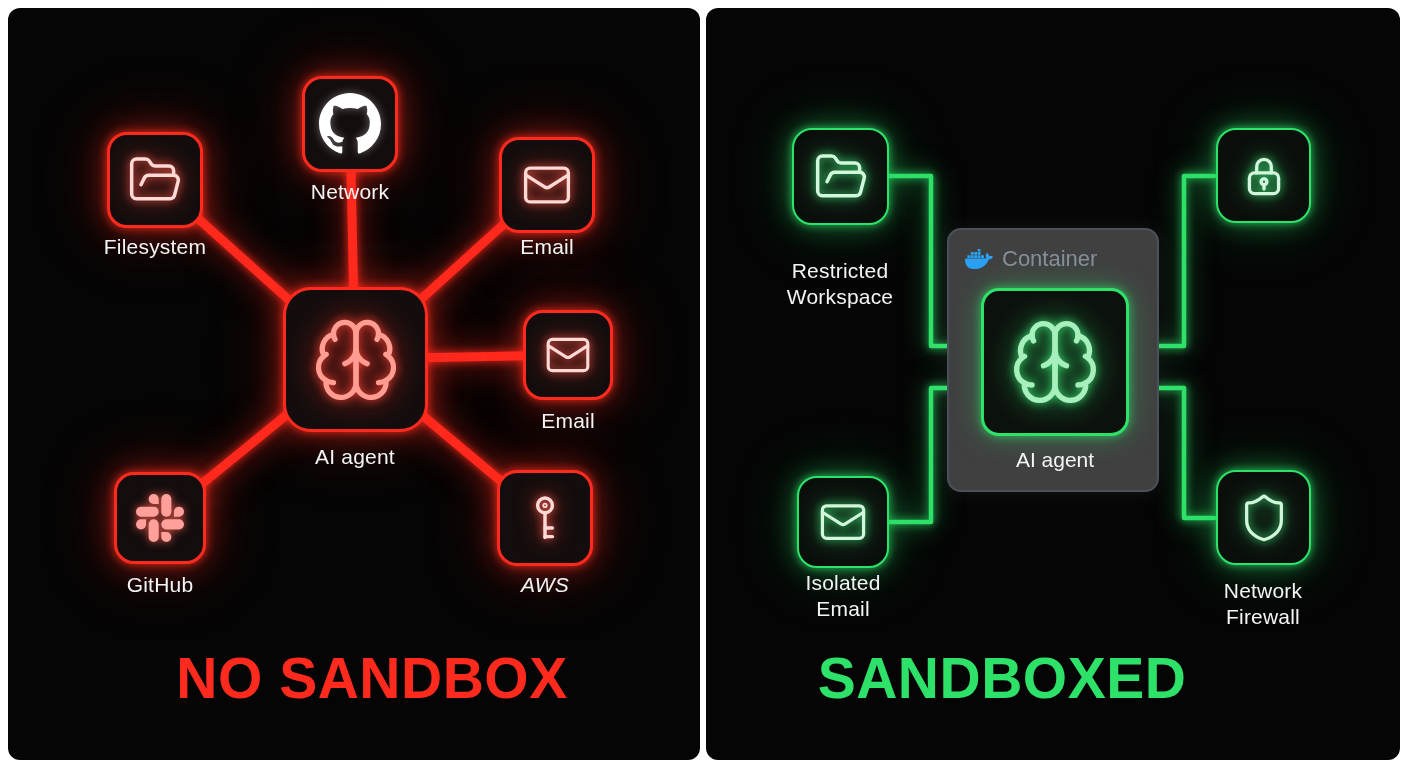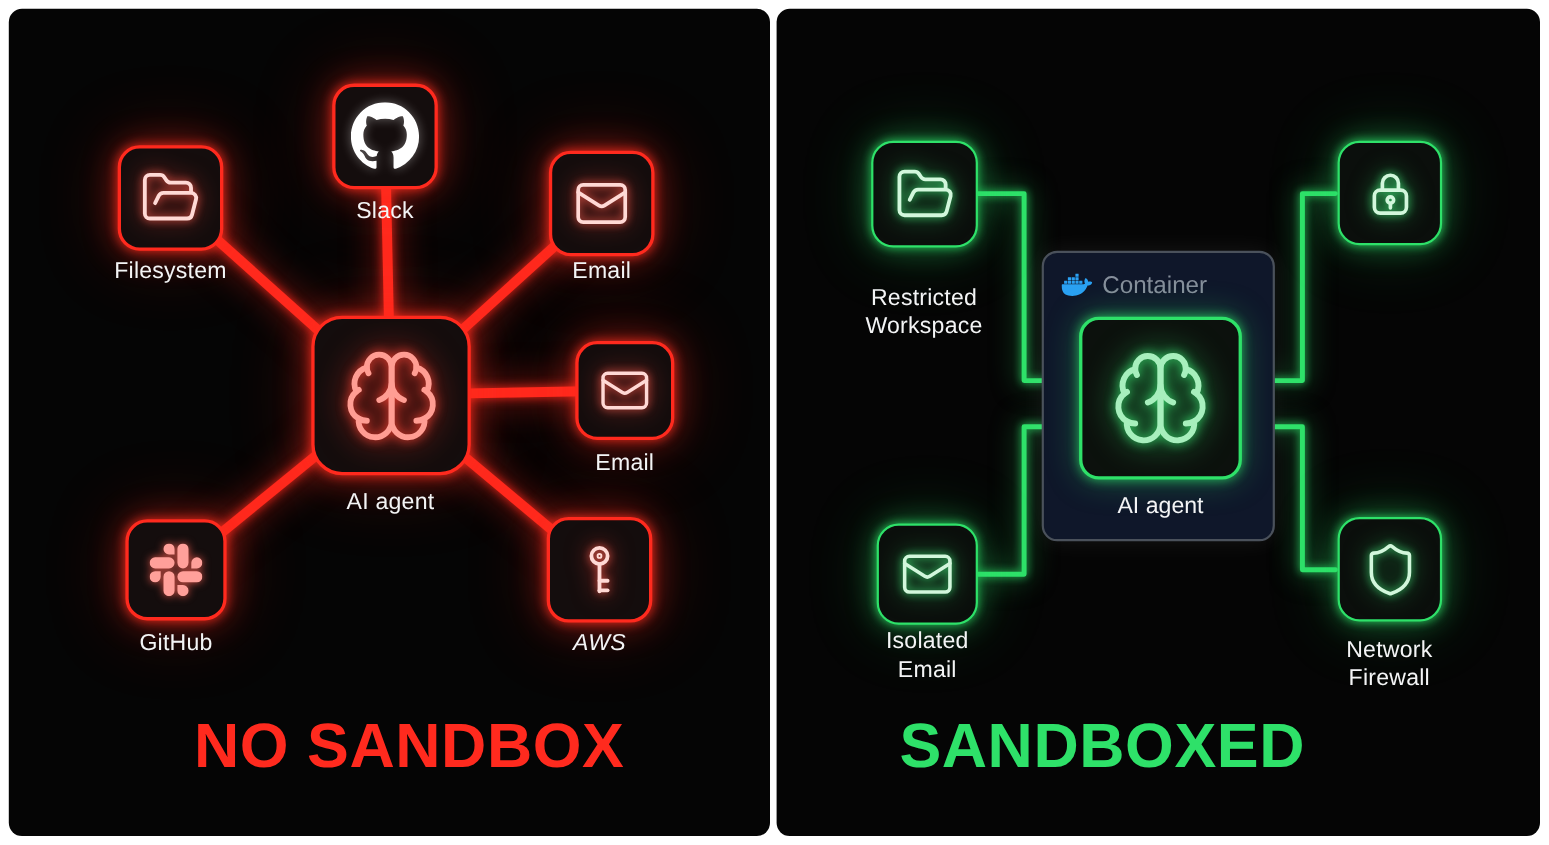--- a/index.html
+++ b/index.html
@@ -35,21 +35,21 @@
   .github-mark{filter:drop-shadow(0 0 5px rgba(255,255,255,.35));}
   .slack-mark{color:#ffa09a;filter:drop-shadow(0 0 4px rgba(255,95,82,.85));}
 
   .label{
     position:absolute;z-index:4;color:#f3f4f5;font-size:21px;font-weight:500;
     text-align:center;line-height:1.25;letter-spacing:.2px;
   }
 
   .container-box{
     position:absolute;left:947px;top:228px;width:212px;height:264px;z-index:3;box-sizing:border-box;
-    background:#0f172a;border:2px solid #4a515b;border-radius:14px;
+    background:#404040;border:2px solid #4a515b;border-radius:14px;
     box-shadow:0 0 22px rgba(255,255,255,.07);
   }
   .container-header{position:absolute;left:16px;top:15px;display:flex;align-items:center;gap:9px;}
   .container-label{color:#868f9b;font-size:22px;font-weight:500;}
   .docker-blue{color:#2aa1f3;}
   .agent-green-box{
     position:absolute;left:32px;top:58px;width:148px;height:148px;box-sizing:border-box;
     background:#0c110d;border:3px solid var(--green-accent,#2ee169);border-radius:18px;
     display:flex;align-items:center;justify-content:center;
     box-shadow:0 0 10px rgba(46,225,105,.7),0 0 30px rgba(46,225,105,.35);
@@ -113,21 +113,21 @@
   </div>
   <div class="label" style="left:75px;top:234px;width:160px;">Filesystem</div>
 
   <div class="node node-red" style="left:302px;top:76px;width:96px;height:96px;">
     <span class="icon github-mark">
       <svg width="62" height="62" viewBox="0 0 24 24" fill="#ffffff">
         <path fill-rule="evenodd" clip-rule="evenodd" d="M12 0C5.37 0 0 5.37 0 12c0 5.31 3.435 9.795 8.205 11.385.6.105.825-.255.825-.57 0-.285-.015-1.23-.015-2.235-3.015.555-3.795-.735-4.035-1.41-.135-.345-.72-1.41-1.23-1.695-.42-.225-1.02-.78-.015-.795.945-.015 1.62.87 1.845 1.23 1.08 1.815 2.805 1.305 3.495.99.105-.78.42-1.305.765-1.605-2.67-.3-5.46-1.335-5.46-5.925 0-1.305.465-2.385 1.23-3.225-.12-.3-.54-1.53.12-3.18 0 0 1.005-.315 3.3 1.23.96-.27 1.98-.405 3-.405s2.04.135 3 .405c2.295-1.56 3.3-1.23 3.3-1.23.66 1.65.24 2.88.12 3.18.765.84 1.23 1.905 1.23 3.225 0 4.605-2.805 5.625-5.475 5.925.435.375.81 1.095.81 2.22 0 1.605-.015 2.895-.015 3.3 0 .315.225.69.825.57A12.02 12.02 0 0 0 24 12c0-6.63-5.37-12-12-12z"></path>
       </svg>
     </span>
   </div>
-  <div class="label" style="left:270px;top:179px;width:160px;">Slack</div>
+  <div class="label" style="left:270px;top:179px;width:160px;">Network</div>
 
   <div class="node node-red" style="left:499px;top:137px;width:96px;height:96px;">
     <span class="icon red-stroke">
       <svg width="54" height="54" viewBox="0 0 24 24" fill="none" stroke="currentColor" stroke-width="1.5" stroke-linecap="round" stroke-linejoin="round">
         <rect x="2.5" y="4.5" width="19" height="15" rx="2"></rect>
         <path d="m21.5 7.5-8.47 5.38a1.94 1.94 0 0 1-2.06 0L2.5 7.5"></path>
       </svg>
     </span>
   </div>
   <div class="label" style="left:467px;top:234px;width:160px;">Email</div>

